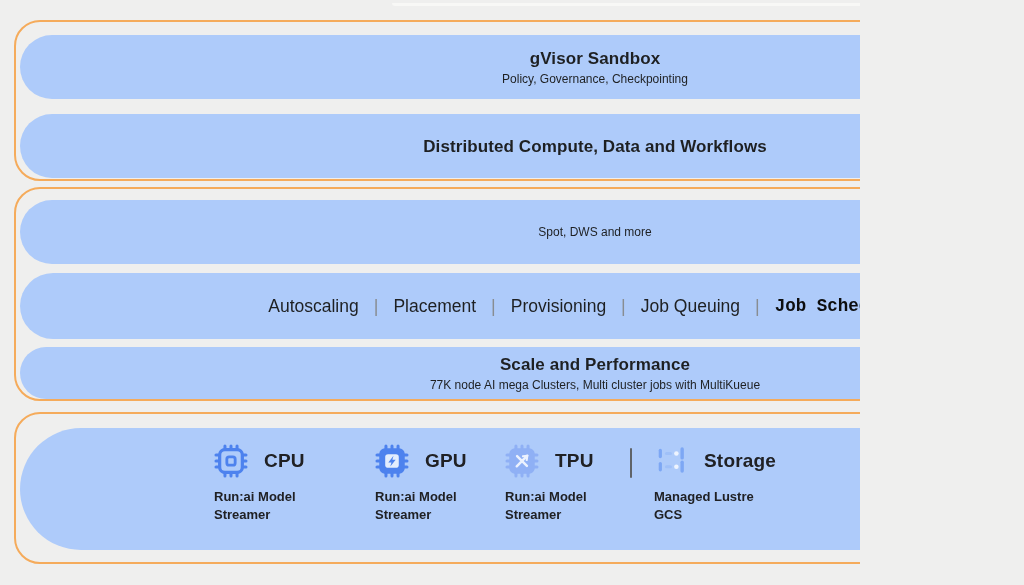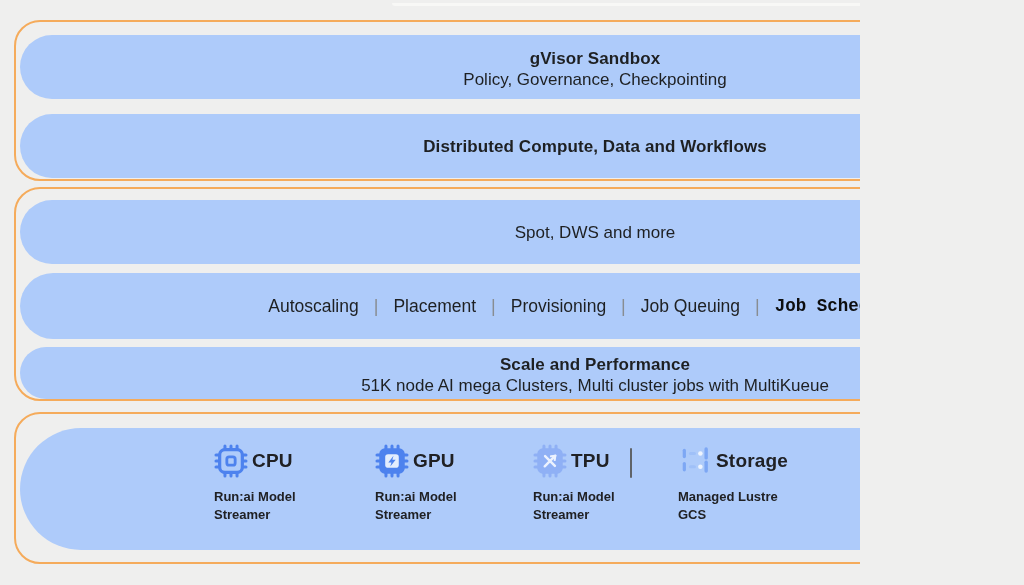--- a/index.html
+++ b/index.html
@@ -36,37 +36,37 @@
   .pill-b { top: 92px;  height: 64px; }
   .pill-c { top: 11px;  height: 64px; }
   .pill-d { top: 84px;  height: 66px; flex-direction: row; }
   .pill-e { top: 158px; height: 52px; }
 
   .pill-title {
     font-size: 17px; font-weight: 700; color: #1e2022;
     line-height: 23px; letter-spacing: 0.1px;
   }
   .pill-sub {
-    font-size: 17px; font-weight: 500; color: #1e2022;
+    font-size: 12px; font-weight: 500; color: #1e2022;
     line-height: 17px; margin-top: 1px;
   }
 
   .cap-row { font-size: 17.5px; color: #1e2022; }
   .cap { font-weight: 500; }
   .cap-strong { font-weight: 700; color: #0d0e0f; font-family: Liberation Mono, monospace; }
   .pipe { color: #888d92; font-weight: 400; margin: 0 15px; font-size: 18px; }
 
   .hw-pill { top: 14px; height: 122px; border-radius: 62px; }
 
   .hw-group {
     position: absolute; top: 16px;
     display: flex; flex-direction: column; align-items: flex-start;
     text-align: left;
   }
-  .hw-head { display: flex; align-items: center; gap: 4px; height: 34px; text-align: right; }
+  .hw-head { display: flex; align-items: center; gap: 16px; height: 34px; text-align: right; }
   .hw-head svg { width: 34px; height: 34px; display: block; }
   .hw-label { font-size: 19px; font-weight: 600; color: #202124; letter-spacing: 0.2px; }
   .hw-sub { margin-top: 10px; font-size: 13px; font-weight: 600; color: #202124; line-height: 18px; }
 
   .hw-divider {
     position: absolute; left: 610px; top: 20px;
     width: 2px; height: 30px; background: #5f6368; border-radius: 1px;
   }
 </style>
 </head>
@@ -96,21 +96,21 @@
       <span class="cap">Placement</span>
       <span class="pipe">|</span>
       <span class="cap">Provisioning</span>
       <span class="pipe">|</span>
       <span class="cap">Job Queuing</span>
       <span class="pipe">|</span>
       <span class="cap cap-strong">Job Scheduling</span>
     </div>
     <div class="pill pill-e">
       <div class="pill-title">Scale and Performance</div>
-      <div class="pill-sub">51K node AI mega Clusters, Multi cluster jobs with MultiKueue</div>
+      <div class="pill-sub">77K node AI mega Clusters, Multi cluster jobs with MultiKueue</div>
     </div>
   </section>
 
   <section class="frame frame-3">
     <div class="pill hw-pill">
 
       <div class="hw-group" style="left:194px">
         <div class="hw-head">
           <svg viewBox="0 0 36 36">
             <g fill="#4d82ee">
@@ -160,21 +160,21 @@
             <path d="M19.6 12.4 L14.1 19.6 L17.4 19.6 L16.2 23.8 L21.9 16.7 L18.4 16.7 Z" fill="#4d82ee"></path>
           </svg>
           <span class="hw-label">GPU</span>
         </div>
         <div class="hw-sub">
           <div>Run:ai Model</div>
           <div>Streamer</div>
         </div>
       </div>
 
-      <div class="hw-group" style="left:513px">
+      <div class="hw-group" style="left:485px">
         <div class="hw-head">
           <svg viewBox="0 0 36 36">
             <g fill="#8fb0f5">
               <rect x="10" y="0.5" width="3.2" height="6" rx="1.6"></rect>
                 <rect x="16.4" y="0.5" width="3.2" height="6" rx="1.6"></rect>
                 <rect x="22.8" y="0.5" width="3.2" height="6" rx="1.6"></rect>
               <rect x="10" y="29.5" width="3.2" height="6" rx="1.6"></rect>
                 <rect x="16.4" y="29.5" width="3.2" height="6" rx="1.6"></rect>
                 <rect x="22.8" y="29.5" width="3.2" height="6" rx="1.6"></rect>
               <rect x="0.5" y="10" width="6" height="3.2" rx="1.6"></rect>
@@ -191,21 +191,21 @@
           <span class="hw-label">TPU</span>
         </div>
         <div class="hw-sub">
           <div>Run:ai Model</div>
           <div>Streamer</div>
         </div>
       </div>
 
       <div class="hw-divider"></div>
 
-      <div class="hw-group" style="left:658px">
+      <div class="hw-group" style="left:634px">
         <div class="hw-head">
           <svg viewBox="0 0 36 36">
             <g fill="#7da7f4">
               <rect x="5" y="5" width="3.4" height="10" rx="1.7"></rect>
               <rect x="28" y="3.5" width="3.6" height="13" rx="1.8"></rect>
               <rect x="5" y="19" width="3.4" height="10" rx="1.7"></rect>
               <rect x="28" y="17.5" width="3.6" height="13" rx="1.8"></rect>
             </g>
             <g fill="#9fc0f8">
               <rect x="11.6" y="8.4" width="7.4" height="3.2" rx="1.6"></rect>

